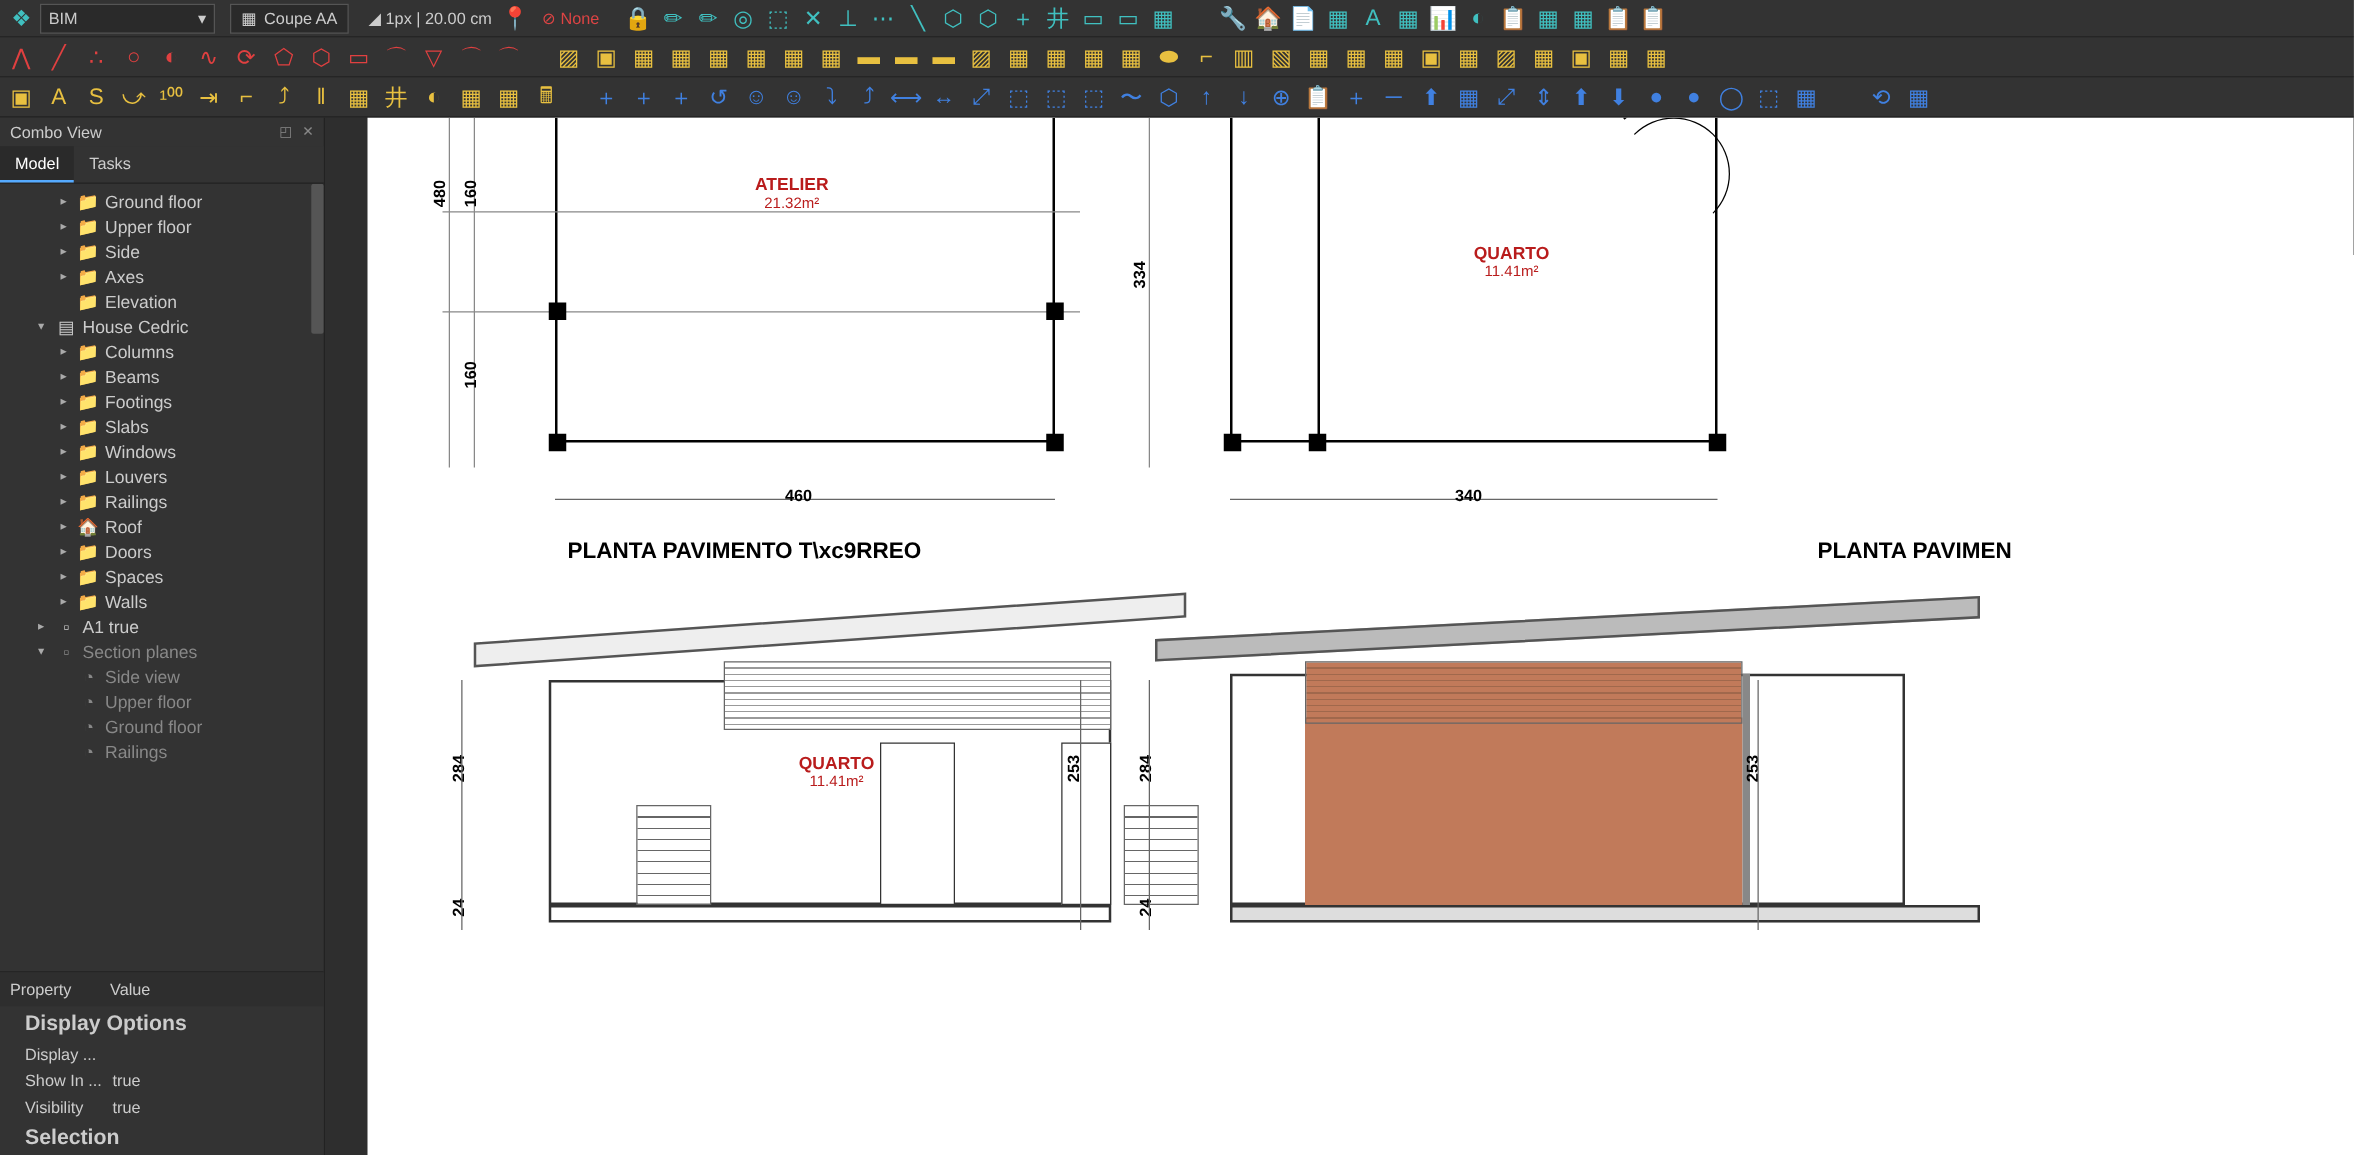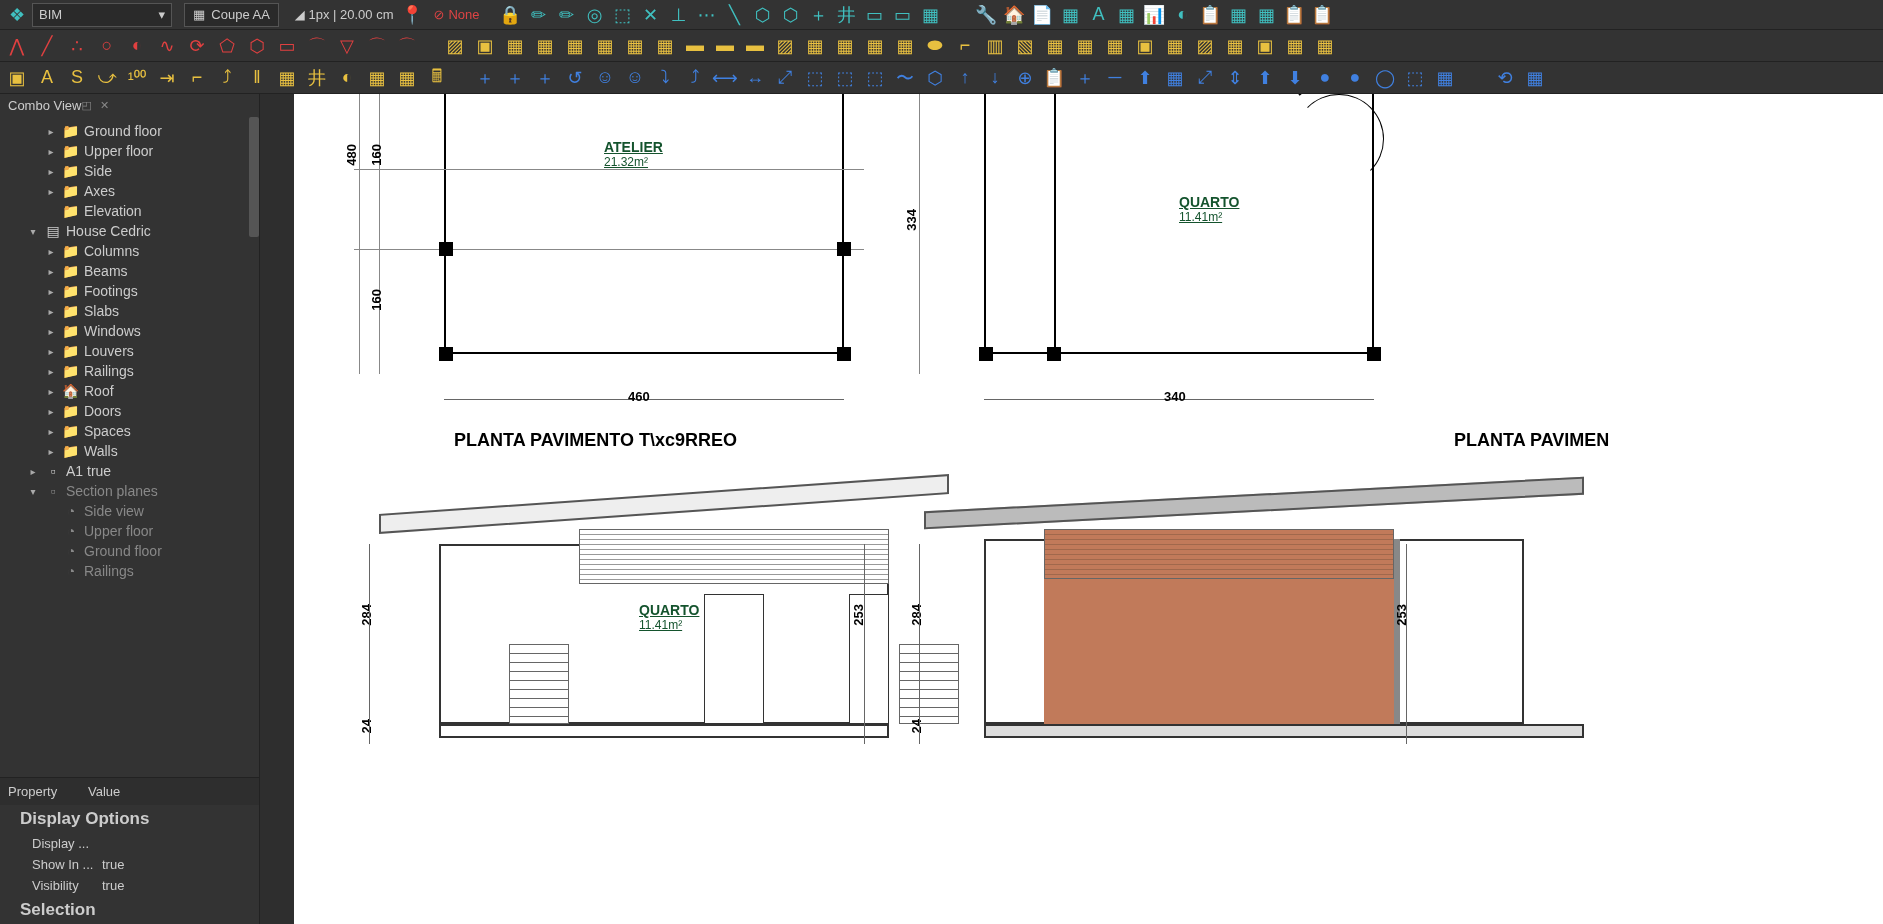--- a/index.html
+++ b/index.html
@@ -12,42 +12,42 @@
 .coupe { background: #2a2a2a; border: 1px solid #555; height: 24px; padding: 0 8px; display: flex; align-items: center; font-size: 13px; gap: 6px; }
 .px-label { font-size: 13px; color: #ccc; padding: 0 4px; }
 .none-label { color: #d44; font-size: 13px; padding: 0 6px; display: flex; align-items: center; gap: 4px; }
 .yellow { color: #e8c040; }
 .red { color: #e04040; }
 .cyan { color: #40c0c0; }
 .blue { color: #4080e0; }
 .grey { color: #888; }
 .main { display: flex; flex: 1; overflow: hidden; }
 .sidebar { width: 260px; background: #333; display: flex; flex-direction: column; border-right: 1px solid #222; }
-.panel-title { font-size: 13px; padding: 4px 8px; color: #ccc; display: flex; align-items: center; }
+.panel-title { font-size: 13px; padding: 4px 8px; color: #ccc; display: flex; justify-content: space-between; align-items: center; }
 .pt-icons { display: flex; gap: 8px; color: #888; font-size: 11px; }
 .tabs { display: flex; background: #333; border-bottom: 1px solid #222; }
 .tab { padding: 6px 12px; font-size: 13px; cursor: pointer; }
 .tab.active { background: #2a2a2a; color: #fff; border-bottom: 2px solid #5af; }
 .labels-hdr { display: flex; justify-content: space-between; padding: 6px 8px; font-size: 13px; background: #2e2e2e; }
 .tree { flex: 1; overflow-y: auto; font-size: 14px; padding: 4px 0; position: relative; }
 .tree-item { display: flex; align-items: center; padding: 2px 4px; gap: 4px; cursor: pointer; white-space: nowrap; }
 .ti-exp { width: 14px; text-align: center; color: #aaa; font-size: 10px; }
 .ti-icon { width: 18px; text-align: center; }
 .folder { color: #e8a030; }
 .greyitem { color: #888; }
 .scrollbar-v { position: absolute; right: 0; top: 0; width: 10px; height: 120px; background: #555; border-radius: 2px; }
 .prop-panel { background: #333; border-top: 1px solid #222; font-size: 14px; }
 .prop-hdr { display: flex; padding: 6px 8px; font-size: 13px; background: #2e2e2e; align-items: center; }
 .prop-hdr > div:first-child { width: 80px; }
 .prop-section { padding: 4px 20px; font-weight: bold; font-size: 17px; }
-.prop-row { display: flex; padding: 3px 20px; font-size: 13px; margin-left: 12px; }
+.prop-row { display: flex; padding: 3px 20px; font-size: 13px; }
 .prop-row > div:first-child { width: 70px; }
 .nav-strip { width: 34px; background: #2e2e2e; }
 .canvas { flex: 1; background: #fff; position: relative; overflow: hidden; }
-.room-label { position: absolute; font-family: Arial; font-weight: bold; color: #14532d; text-align: left; font-size: 14px; text-decoration: underline; }
+.room-label { position: absolute; font-family: Arial; font-weight: bold; color: #b91c1c; text-align: center; font-size: 14px; }
 .room-label .area { font-weight: normal; font-size: 12px; }
 .dim-text { position: absolute; font-family: Arial; font-size: 13px; color: #000; font-weight: bold; }
 .dim-text.vert { writing-mode: vertical-rl; transform: rotate(180deg); }
 .plan-title { position: absolute; font-family: Arial; font-weight: bold; font-size: 18px; color: #000; }
 
 .rect { position: absolute; border: 2px solid #000; background: #fff; }
 .line { position: absolute; background: #000; }
 .thin { position: absolute; border-top: 1px solid #888; }
 .thin-v { position: absolute; border-left: 1px solid #888; }
 .elev { position: absolute; }
@@ -236,20 +236,24 @@
 <div class="main">
 
   <div class="sidebar">
     <div class="panel-title">
       <span>Combo View</span>
       <span class="pt-icons">
         <span>◰</span>
         <span>✕</span>
       </span>
     </div>
+    <div class="tabs">
+      <div class="tab active">Model</div>
+      <div class="tab">Tasks</div>
+    </div>
     <div class="tree" id="tree">
       <div class="scrollbar-v"></div>
     <div class="tree-item" style="padding-left: 44px;">
           <span class="ti-exp">▸</span>
           <span class="ti-icon folder">📁</span>
           <span>Ground floor</span>
         </div>
         <div class="tree-item" style="padding-left: 44px;">
           <span class="ti-exp">▸</span>
           <span class="ti-icon folder">📁</span>

